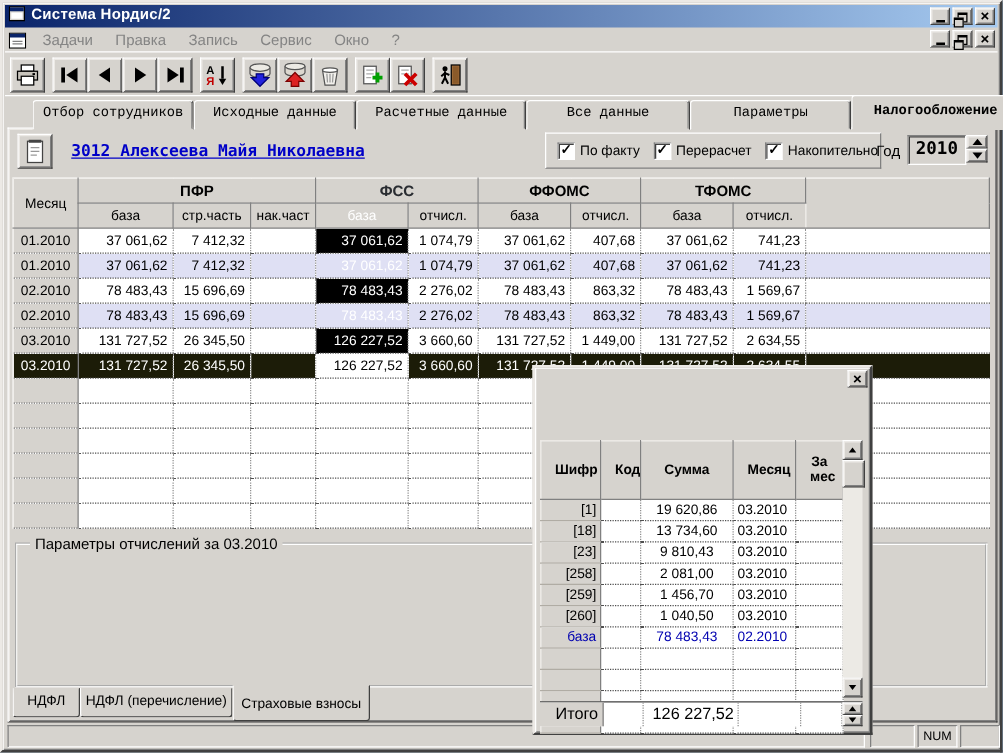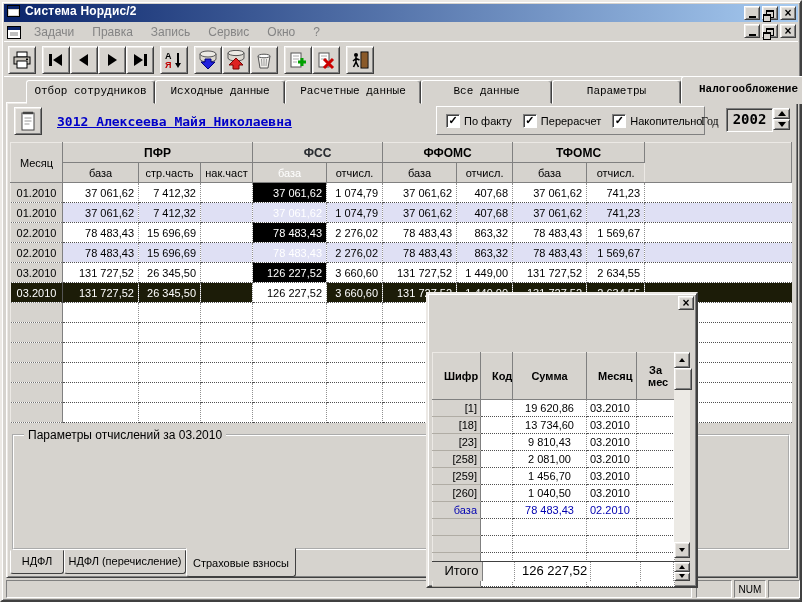--- a/index.html
+++ b/index.html
@@ -37,21 +37,21 @@
         border:1px solid;border-color:#fff #404040 #404040 #fff;box-shadow:inset 1px 1px 0 #ece9e5, inset -1px -1px 0 #808080;z-index:1;}
   
   .docbtn{position:absolute;left:12px;top:105px;width:28px;height:28px;z-index:2;display:flex;align-items:center;justify-content:center;padding:0;}
   .emplink{position:absolute;left:55px;top:112px;width:310px;text-align:left;z-index:2;
            font-family:"DejaVu Sans Mono",monospace;font-size:13px;font-weight:bold;color:#0000c8;text-decoration:underline;cursor:pointer;}
   .checkgroup{position:absolute;left:434px;top:104px;width:258px;height:27px;z-index:2;display:flex;align-items:center;gap:11px;padding-left:9px;
               border:1px solid;border-color:#fff #808080 #808080 #fff;}
   .cb{display:flex;align-items:center;gap:4px;font-size:11px;color:#000;}
   .box{width:12px;height:12px;background:#fff;border:1px solid;border-color:#808080 #fff #fff #808080;box-shadow:inset 1px 1px 0 #404040;
        display:flex;align-items:center;justify-content:center;font-size:11px;font-weight:bold;line-height:11px;color:#000;}
-  .yearlbl{position:absolute;left:699px;top:112px;font-size:12px;z-index:2;font-family:Liberation Serif, serif;}
+  .yearlbl{position:absolute;left:699px;top:112px;font-size:12px;z-index:2;}
   .yearfield{position:absolute;left:724px;top:106px;width:45px;height:22px;z-index:2;background:#d6d3ce;
              border:1px solid;border-color:#808080 #fff #fff #808080;box-shadow:inset 1px 1px 0 #404040;
              font-family:"DejaVu Sans Mono",monospace;font-weight:bold;font-size:14px;text-align:center;line-height:21px;}
   .yearspin{position:absolute;left:771px;top:106px;width:17px;height:22px;z-index:2;display:flex;flex-direction:column;}
   .spinbtn{flex:1;display:flex;align-items:center;justify-content:center;padding:0;}
   .tri-up{width:0;height:0;border-left:4px solid transparent;border-right:4px solid transparent;border-bottom:5px solid #000;}
   .tri-dn{width:0;height:0;border-left:4px solid transparent;border-right:4px solid transparent;border-top:5px solid #000;}
   
   .grid{position:absolute;left:8px;top:140px;width:782px;border-collapse:collapse;table-layout:fixed;z-index:2;font-size:11px;background:#fff;}
   .grid th,.grid td{padding:0;overflow:hidden;white-space:nowrap;}
@@ -279,21 +279,21 @@
     <span class="cb">
       <span class="box">✓</span>
       <span>Перерасчет</span>
     </span>
     <span class="cb">
       <span class="box">✓</span>
       <span>Накопительно</span>
     </span>
   </div>
   <span class="yearlbl">Год</span>
-  <div class="yearfield">2002</div>
+  <div class="yearfield">2010</div>
   <div class="yearspin">
     <button class="spinbtn raised">
         <span class="tri-up"></span>
       </button>
     <button class="spinbtn raised">
         <span class="tri-dn"></span>
       </button>
   </div>
 
   <table class="grid">

